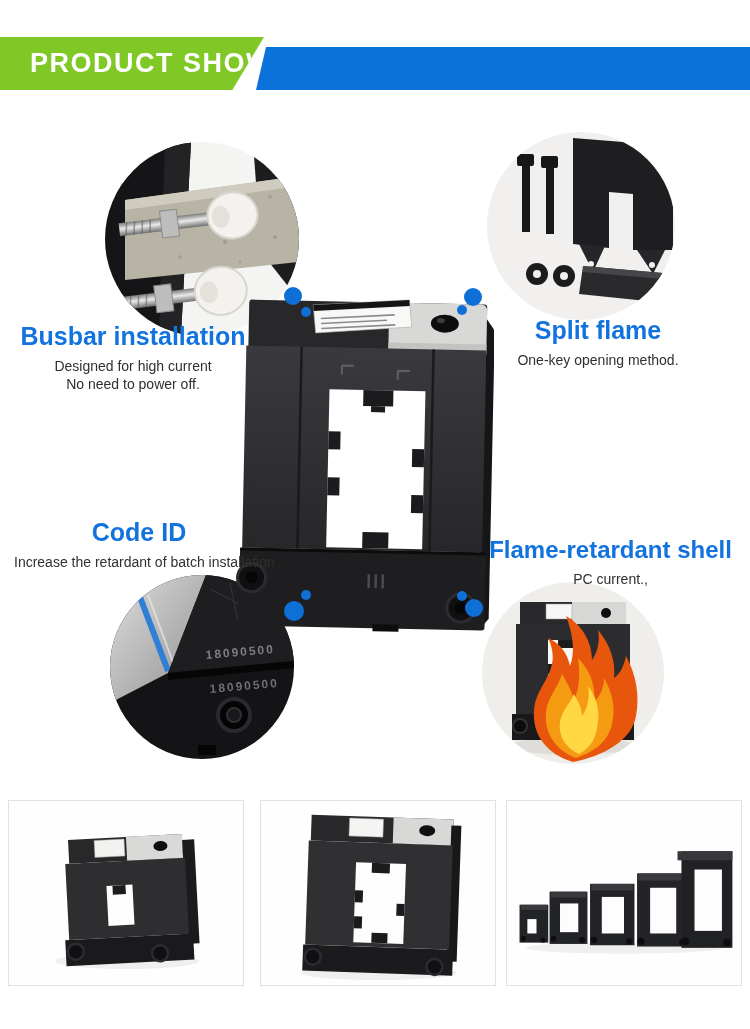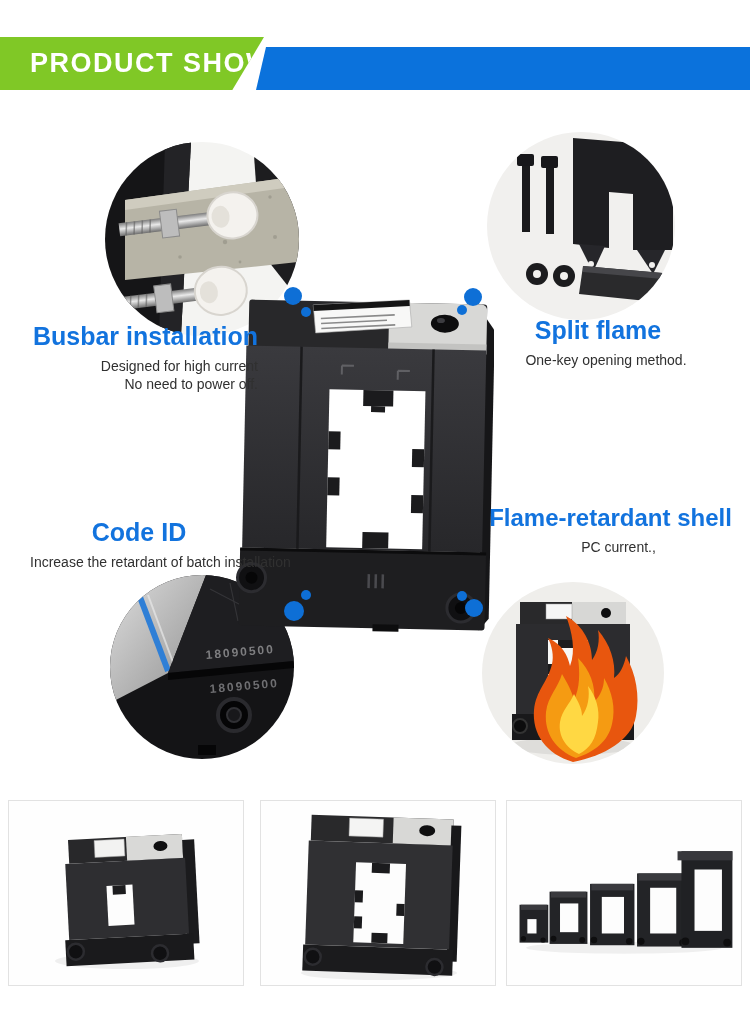--- a/index.html
+++ b/index.html
@@ -14,26 +14,26 @@
   
   .circle{position:absolute;border-radius:50%;overflow:hidden;}
   .circle svg{display:block;width:100%;height:100%;}
   #c-busbar{left:105px;top:142px;width:194px;height:194px;}
   #c-split{left:487px;top:132px;width:188px;height:188px;}
   #c-code{left:110px;top:575px;width:184px;height:184px;}
   #c-flame{left:482px;top:582px;width:182px;height:182px;}
   
   .feat{position:absolute;text-align:center;z-index:5;}
   .feat h2{margin:0 0 6px 0;color:#1273de;font-size:25px;font-weight:bold;white-space:nowrap;}
-  .feat .ln{color:#303030;font-size:14px;line-height:1.32;white-space:nowrap;margin-left:16px;}
-  #t-busbar{left:8px;top:322px;width:250px;text-align:right;}
+  .feat .ln{color:#303030;font-size:14px;line-height:1.32;white-space:nowrap;}
+  #t-busbar{left:8px;top:322px;width:250px;}
   #t-split{left:490px;top:316px;width:216px;}
   #t-code{left:14px;top:518px;width:250px;}
   #t-flame{left:488px;top:504px;width:245px;}
-  #t-flame h2{font-size:24px;}
+  #t-flame h2{font-size:24px;margin-top:32px;}
   
   .dot{position:absolute;background:#0e6fd6;border-radius:50%;z-index:4;}
   
   .main-product{position:absolute;left:236px;top:286px;width:258px;height:348px;z-index:3;}
   
   .gallery-box{position:absolute;top:800px;width:236px;height:186px;background:#fefefe;
     border:1px solid #e2e2e2;box-sizing:border-box;display:flex;align-items:center;justify-content:center;}
   #box1{left:8px;} #box2{left:260px;} #box3{left:506px;}
   .gallery-box svg{display:block;}
 </style>

